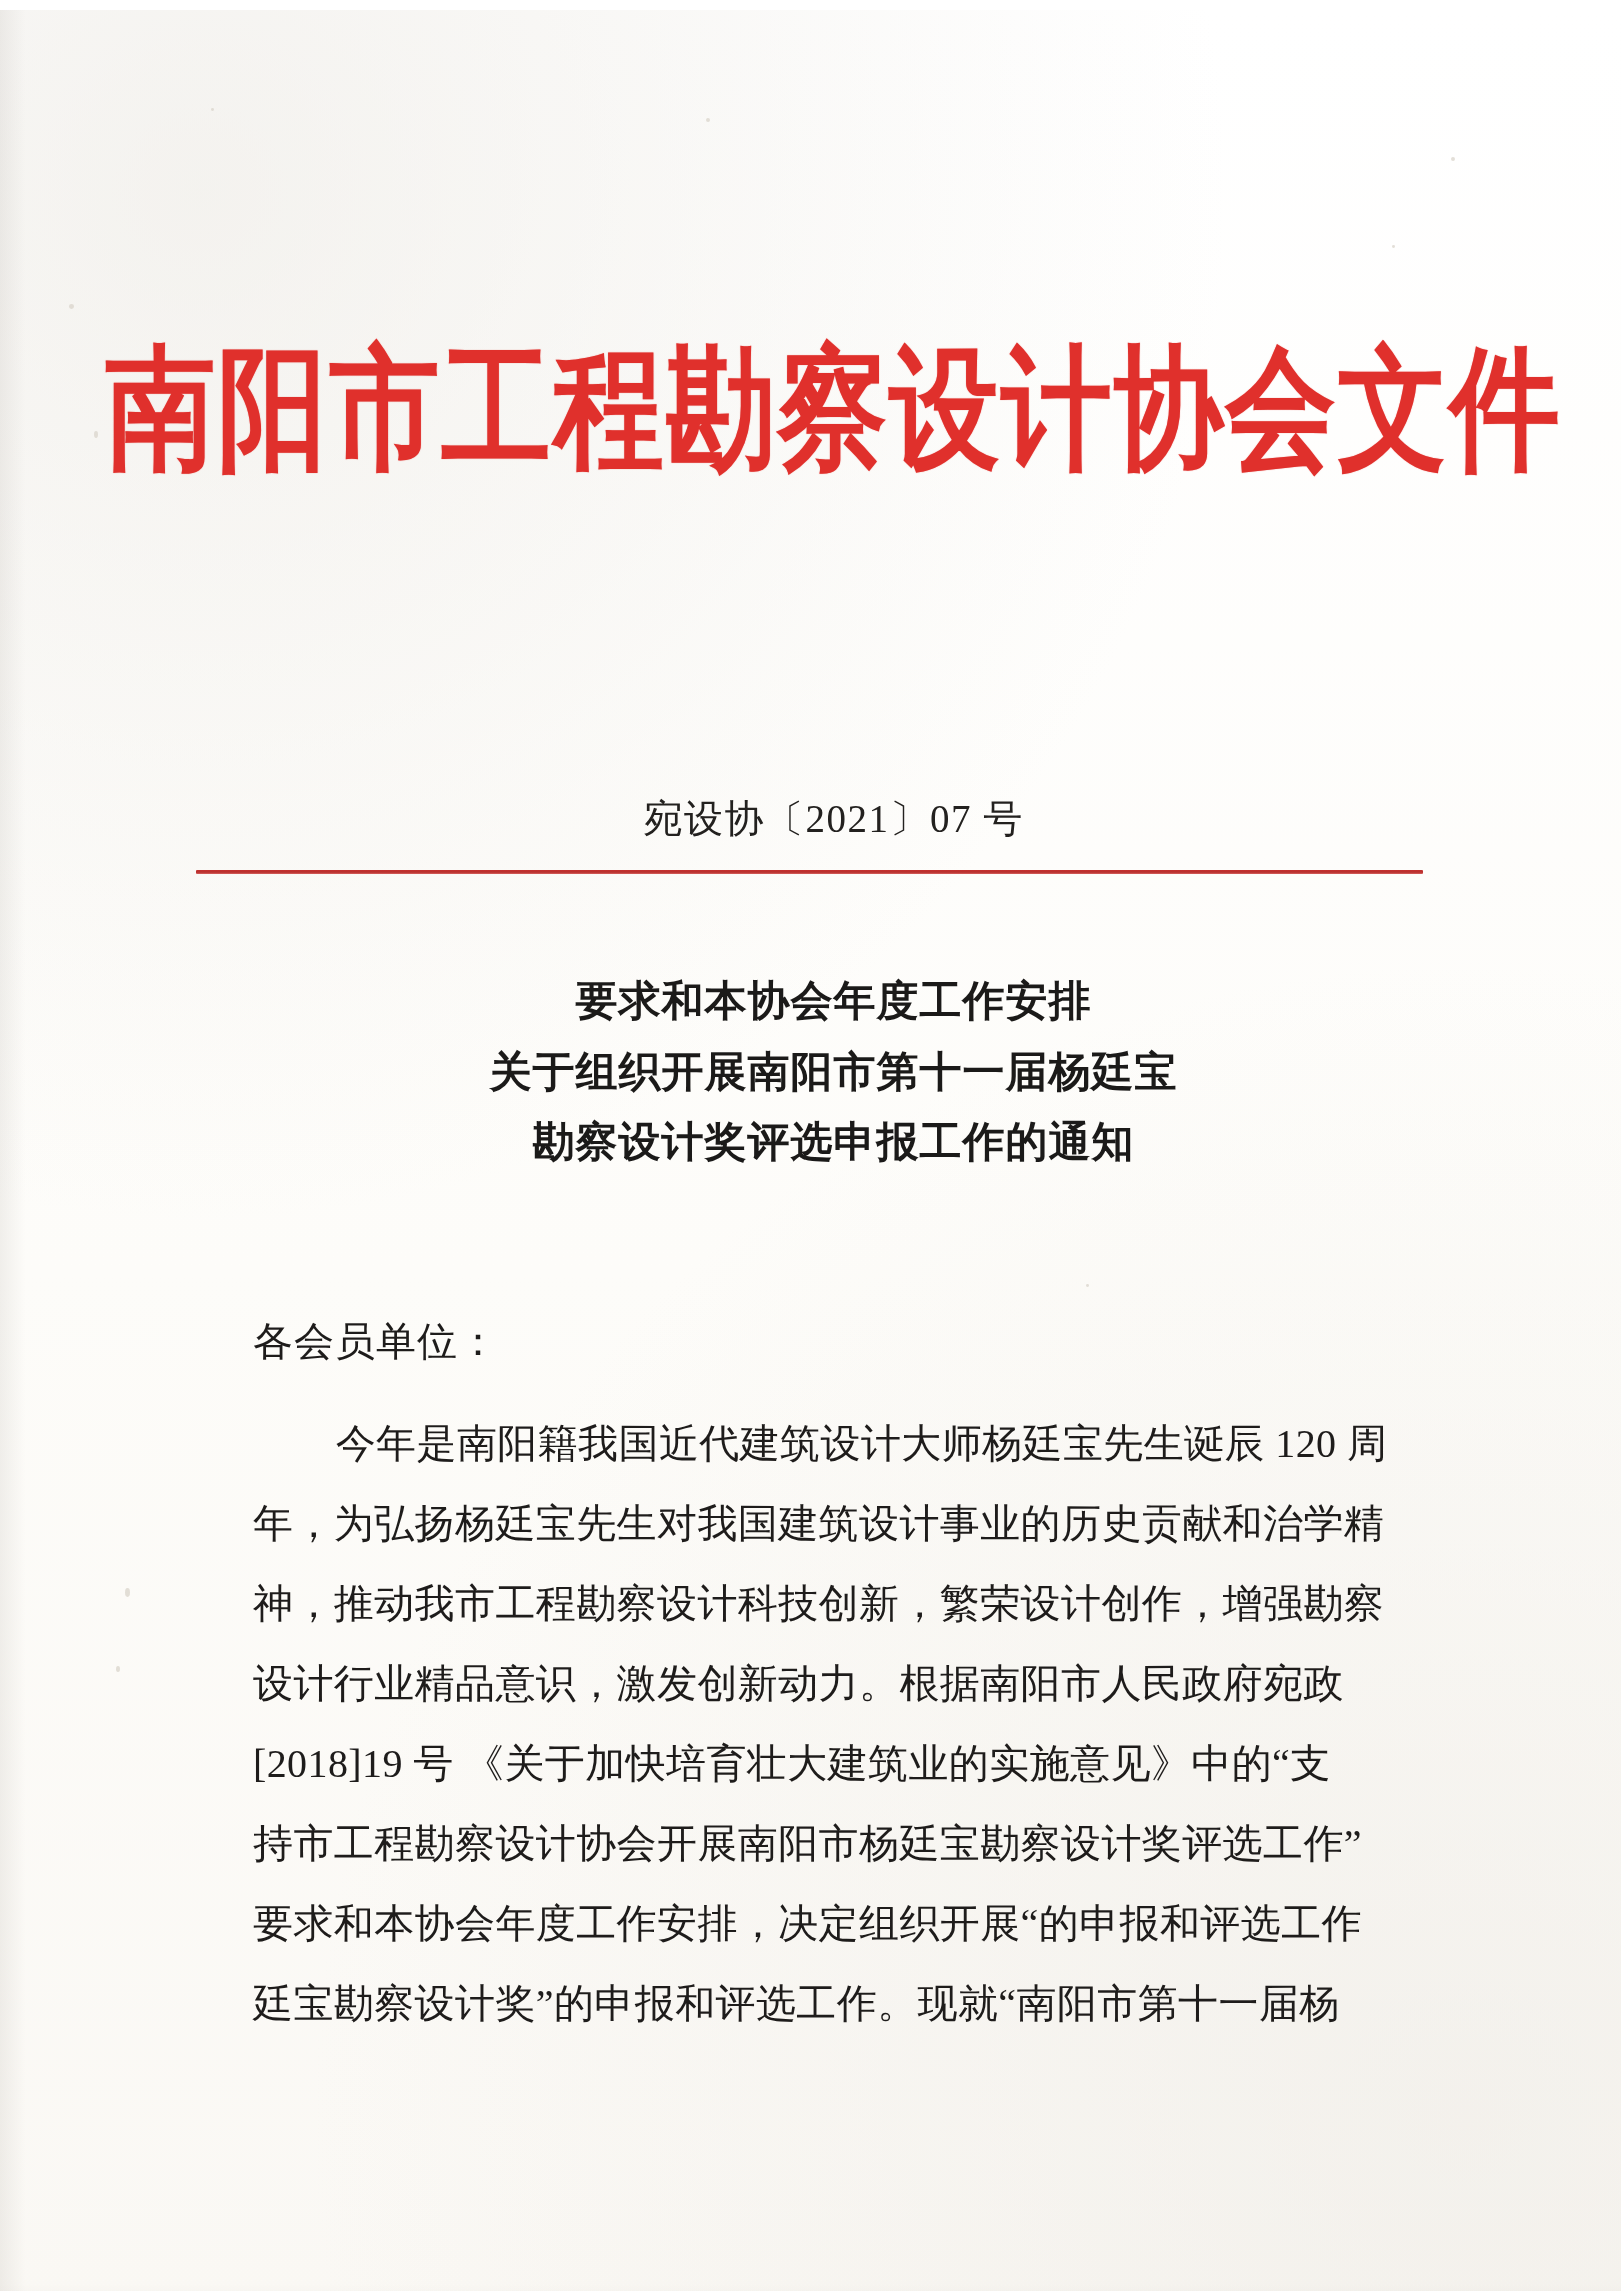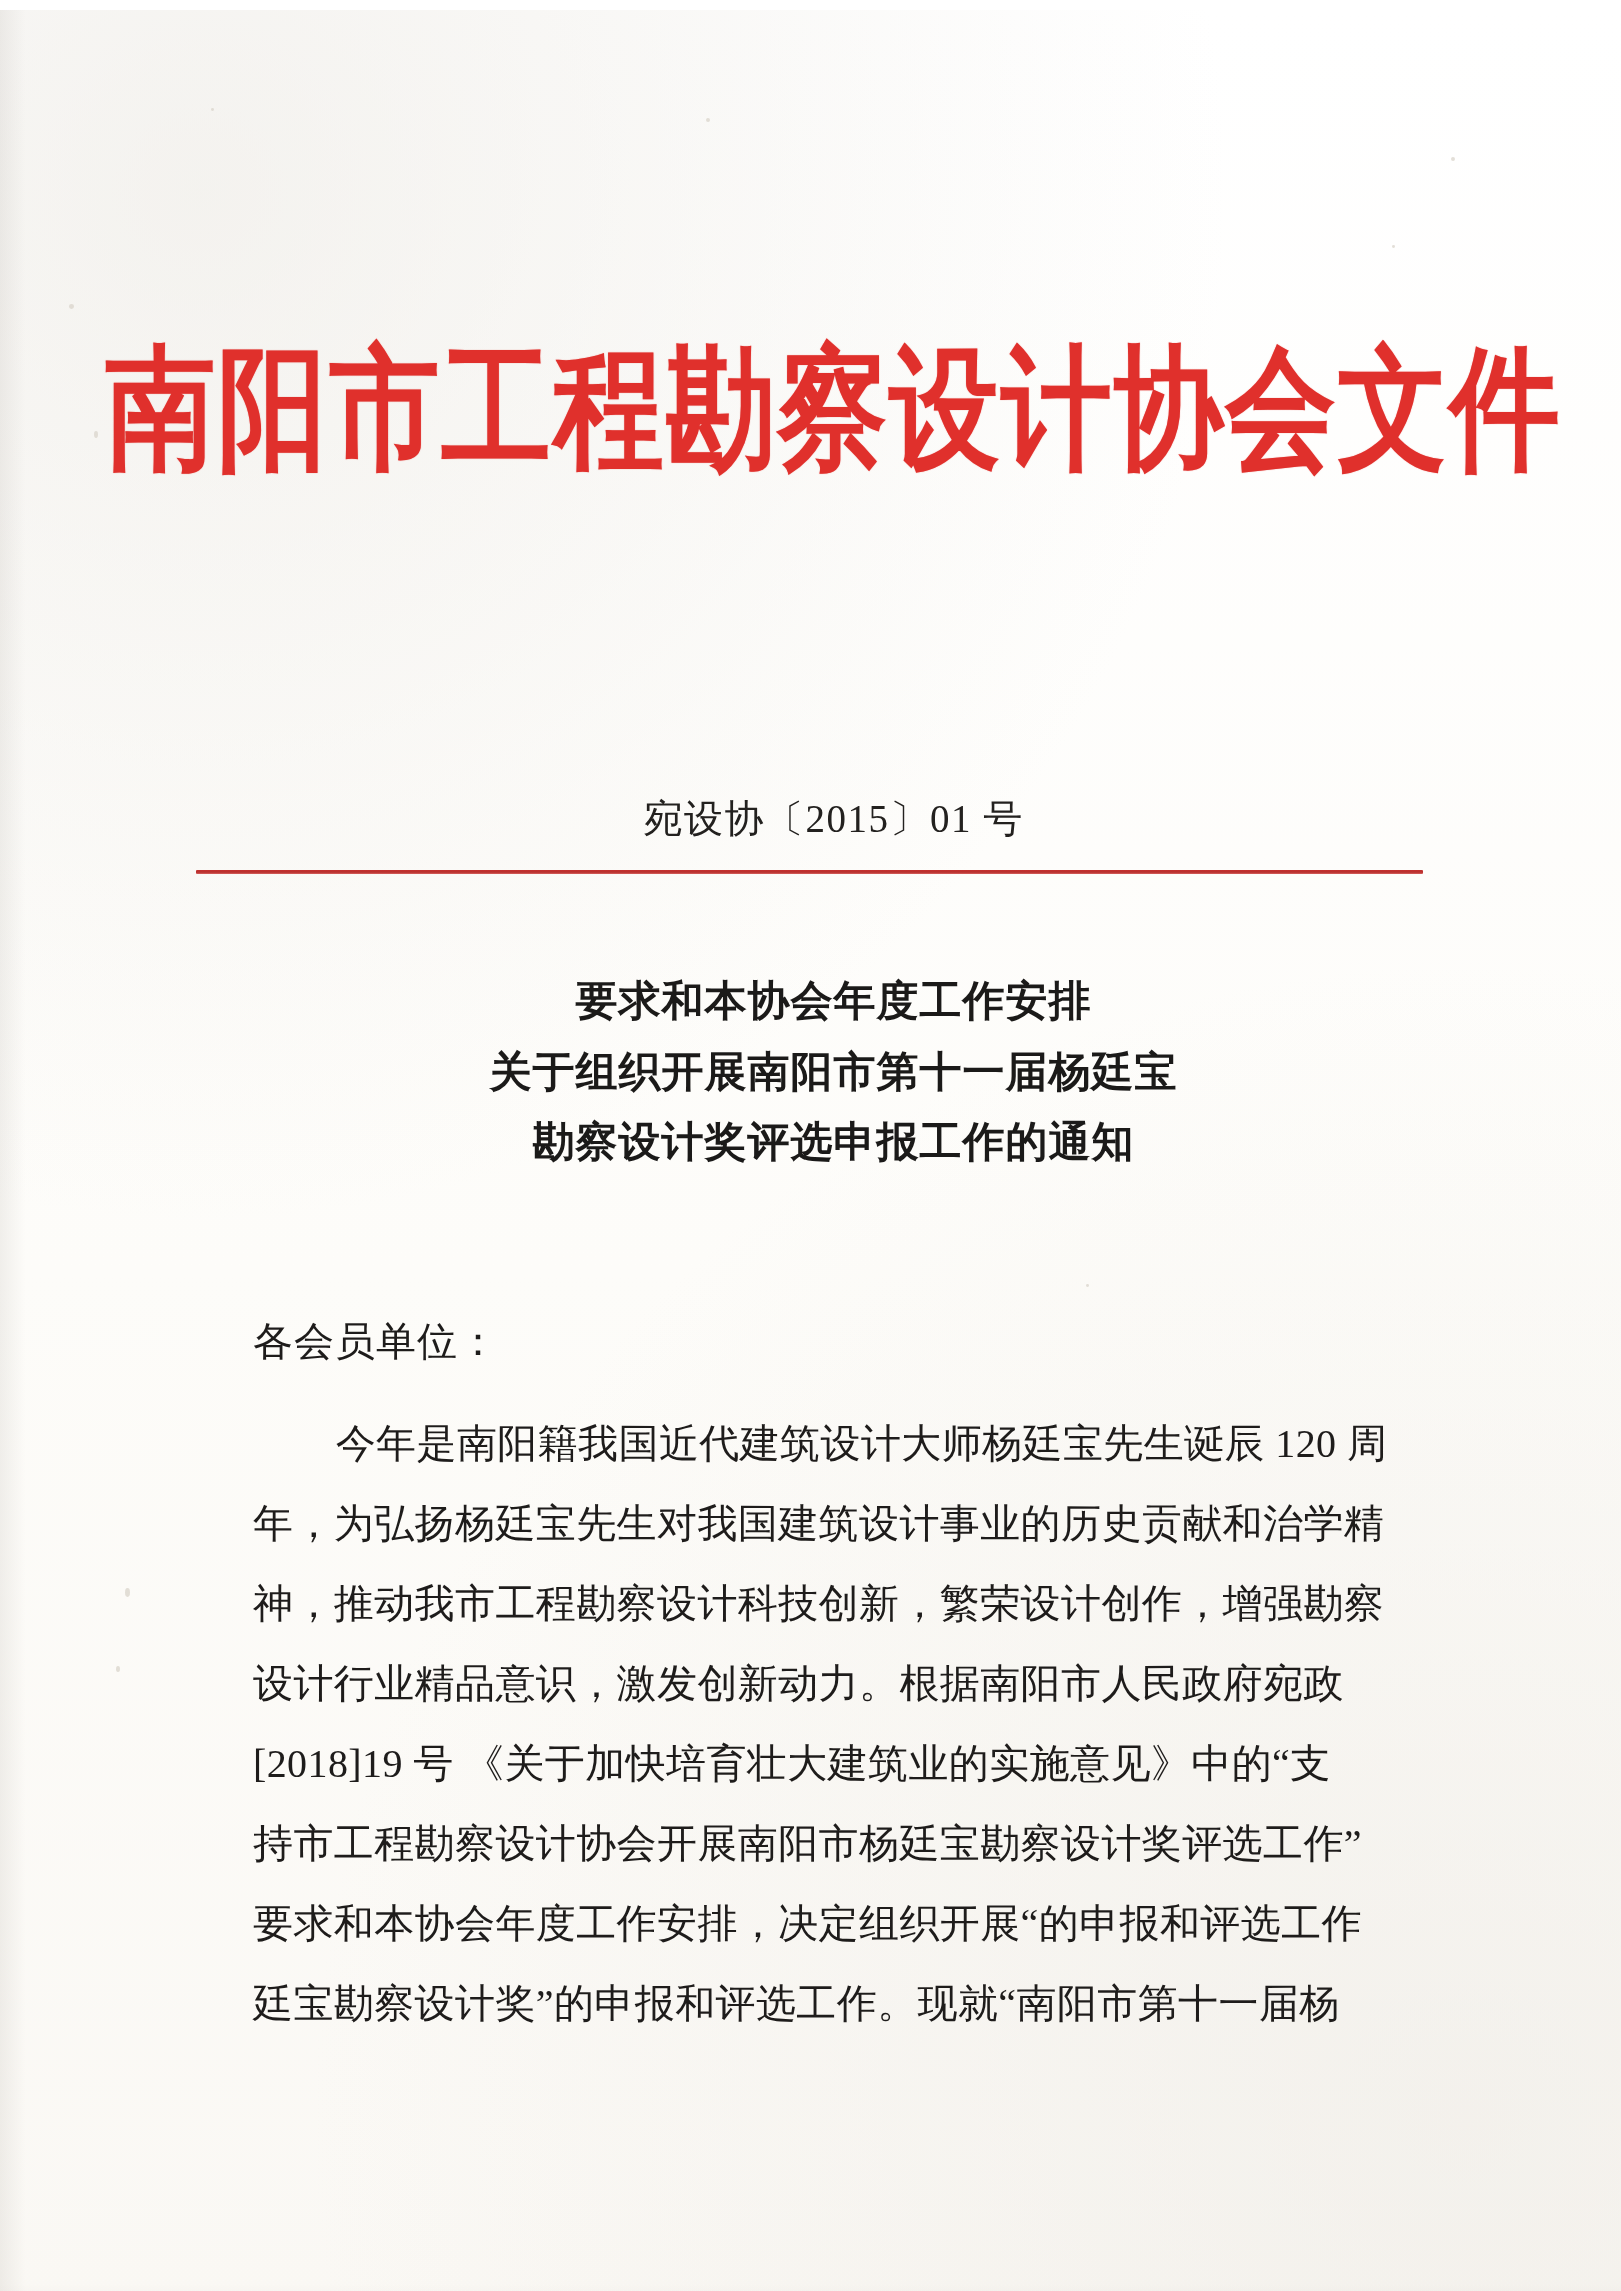--- a/index.html
+++ b/index.html
@@ -158,21 +158,21 @@
   <div class="speck" style="left:1392px;top:235px;  width:2.9px;  height:2.9px;"></div>
   <div class="speck" style="left:706px; top:108px;  width:3.9px;  height:3.9px;"></div>
   <div class="speck" style="left:211px; top:98px;  width:2.9px;  height:2.9px;"></div>
   <div class="speck" style="left:1086px;top:1274px; width:2.9px;  height:2.9px;"></div>
 
   <div class="masthead">
     <div class="masthead-title">南阳市工程勘察设计协会文件</div>
   </div>
 
   <div class="docnum-row">
-    <span class="docnum">宛设协〔2015〕01 号</span>
+    <span class="docnum">宛设协〔2021〕07 号</span>
   </div>
   <div class="red-rule"></div>
 
   <div class="doctitle">
     <div class="doctitle-line">要求和本协会年度工作安排</div>
     <div class="doctitle-line">关于组织开展南阳市第十一届杨廷宝</div>
     <div class="doctitle-line">勘察设计奖评选申报工作的通知</div>
   </div>
 
   <div class="body-block">

